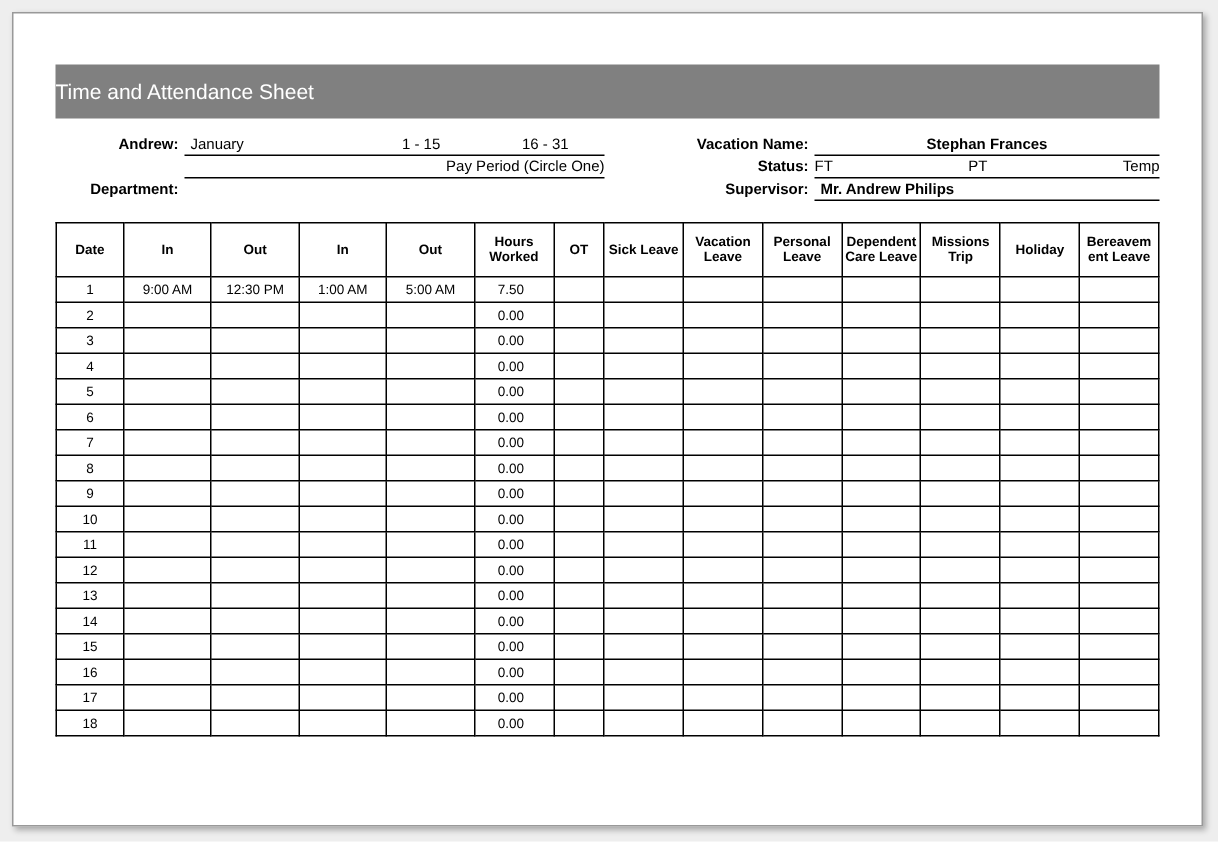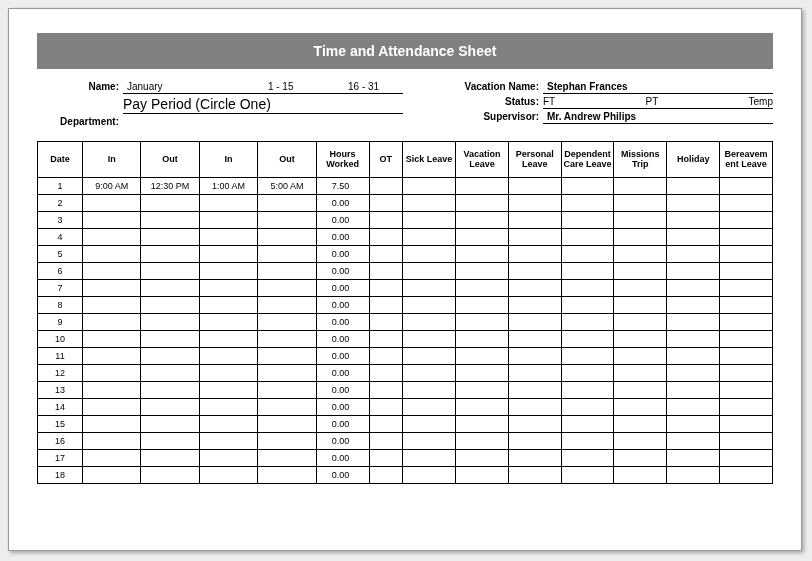--- a/index.html
+++ b/index.html
@@ -16,46 +16,46 @@
     box-shadow: 2px 2px 4px rgba(0,0,0,0.3);
     width: 794px;
     height: 543px;
     padding: 24px 28px 12px 28px;
     position: relative;
   }
   .banner {
     background: #808080;
     color: #ffffff;
     font-size: 14px;
-    font-weight: bold;
-    text-align: center;
+    font-weight: normal;
     padding: 10px 0;
     margin-bottom: 12px;
+    margin-top: 10px;
   }
   .meta {
     display: flex;
     justify-content: space-between;
     font-size: 10px;
     margin-bottom: 14px;
   }
   .meta-left, .meta-right { display: flex; flex-direction: column; gap: 2px; }
   .meta-row { display: flex; align-items: baseline; }
   .meta-label { font-weight: bold; text-align: right; white-space: nowrap; }
   .meta-left .meta-label { width: 86px; padding-right: 4px; }
   .meta-right .meta-label { width: 100px; padding-right: 4px; }
   .meta-value { border-bottom: 1px solid #000; padding: 0 4px 1px 4px; min-height: 13px; gap: 12px; }
   .meta-left .meta-value { width: 280px; }
   .meta-right .meta-value { width: 230px; }
   .month-line { display: flex; align-items: baseline; }
   .month-line .month-name { width: 120px; }
   .month-line .period1 { width: 80px; text-align: center; }
   .month-line .period2 { width: 80px; text-align: center; }
-  .sub-label { font-size: 14px; text-align: left; margin-left: 86px; width: 280px; border-bottom: 1px solid #000; padding-bottom: 1px; }
+  .sub-label { font-size: 10px; text-align: right; margin-left: 86px; width: 280px; border-bottom: 1px solid #000; padding-bottom: 1px; }
   .status-opts { display: flex; justify-content: space-between; width: 230px; border-bottom: 1px solid #000; padding-bottom: 1px; }
-  .emp-name { font-weight: bold; }
+  .emp-name { font-weight: bold; text-align: center; }
 
   table.sheet {
     border-collapse: collapse;
     width: 100%;
     table-layout: fixed;
   }
   table.sheet th, table.sheet td {
     border: 1px solid #000;
     font-size: 9px;
     text-align: center;
@@ -85,21 +85,21 @@
 </head>
 <body>
 
 <div class="page">
 
   <div class="banner">Time and Attendance Sheet</div>
 
   <div class="meta">
     <div class="meta-left">
       <div class="meta-row">
-        <div class="meta-label">Name:</div>
+        <div class="meta-label">Andrew:</div>
         <div class="meta-value month-line">
           <span class="month-name">January</span>
           <span class="period1">1 - 15</span>
           <span class="period2">16 - 31</span>
         </div>
       </div>
       <div class="sub-label">Pay Period (Circle One)</div>
       <div class="meta-row">
         <div class="meta-label">Department:</div>
       </div>

